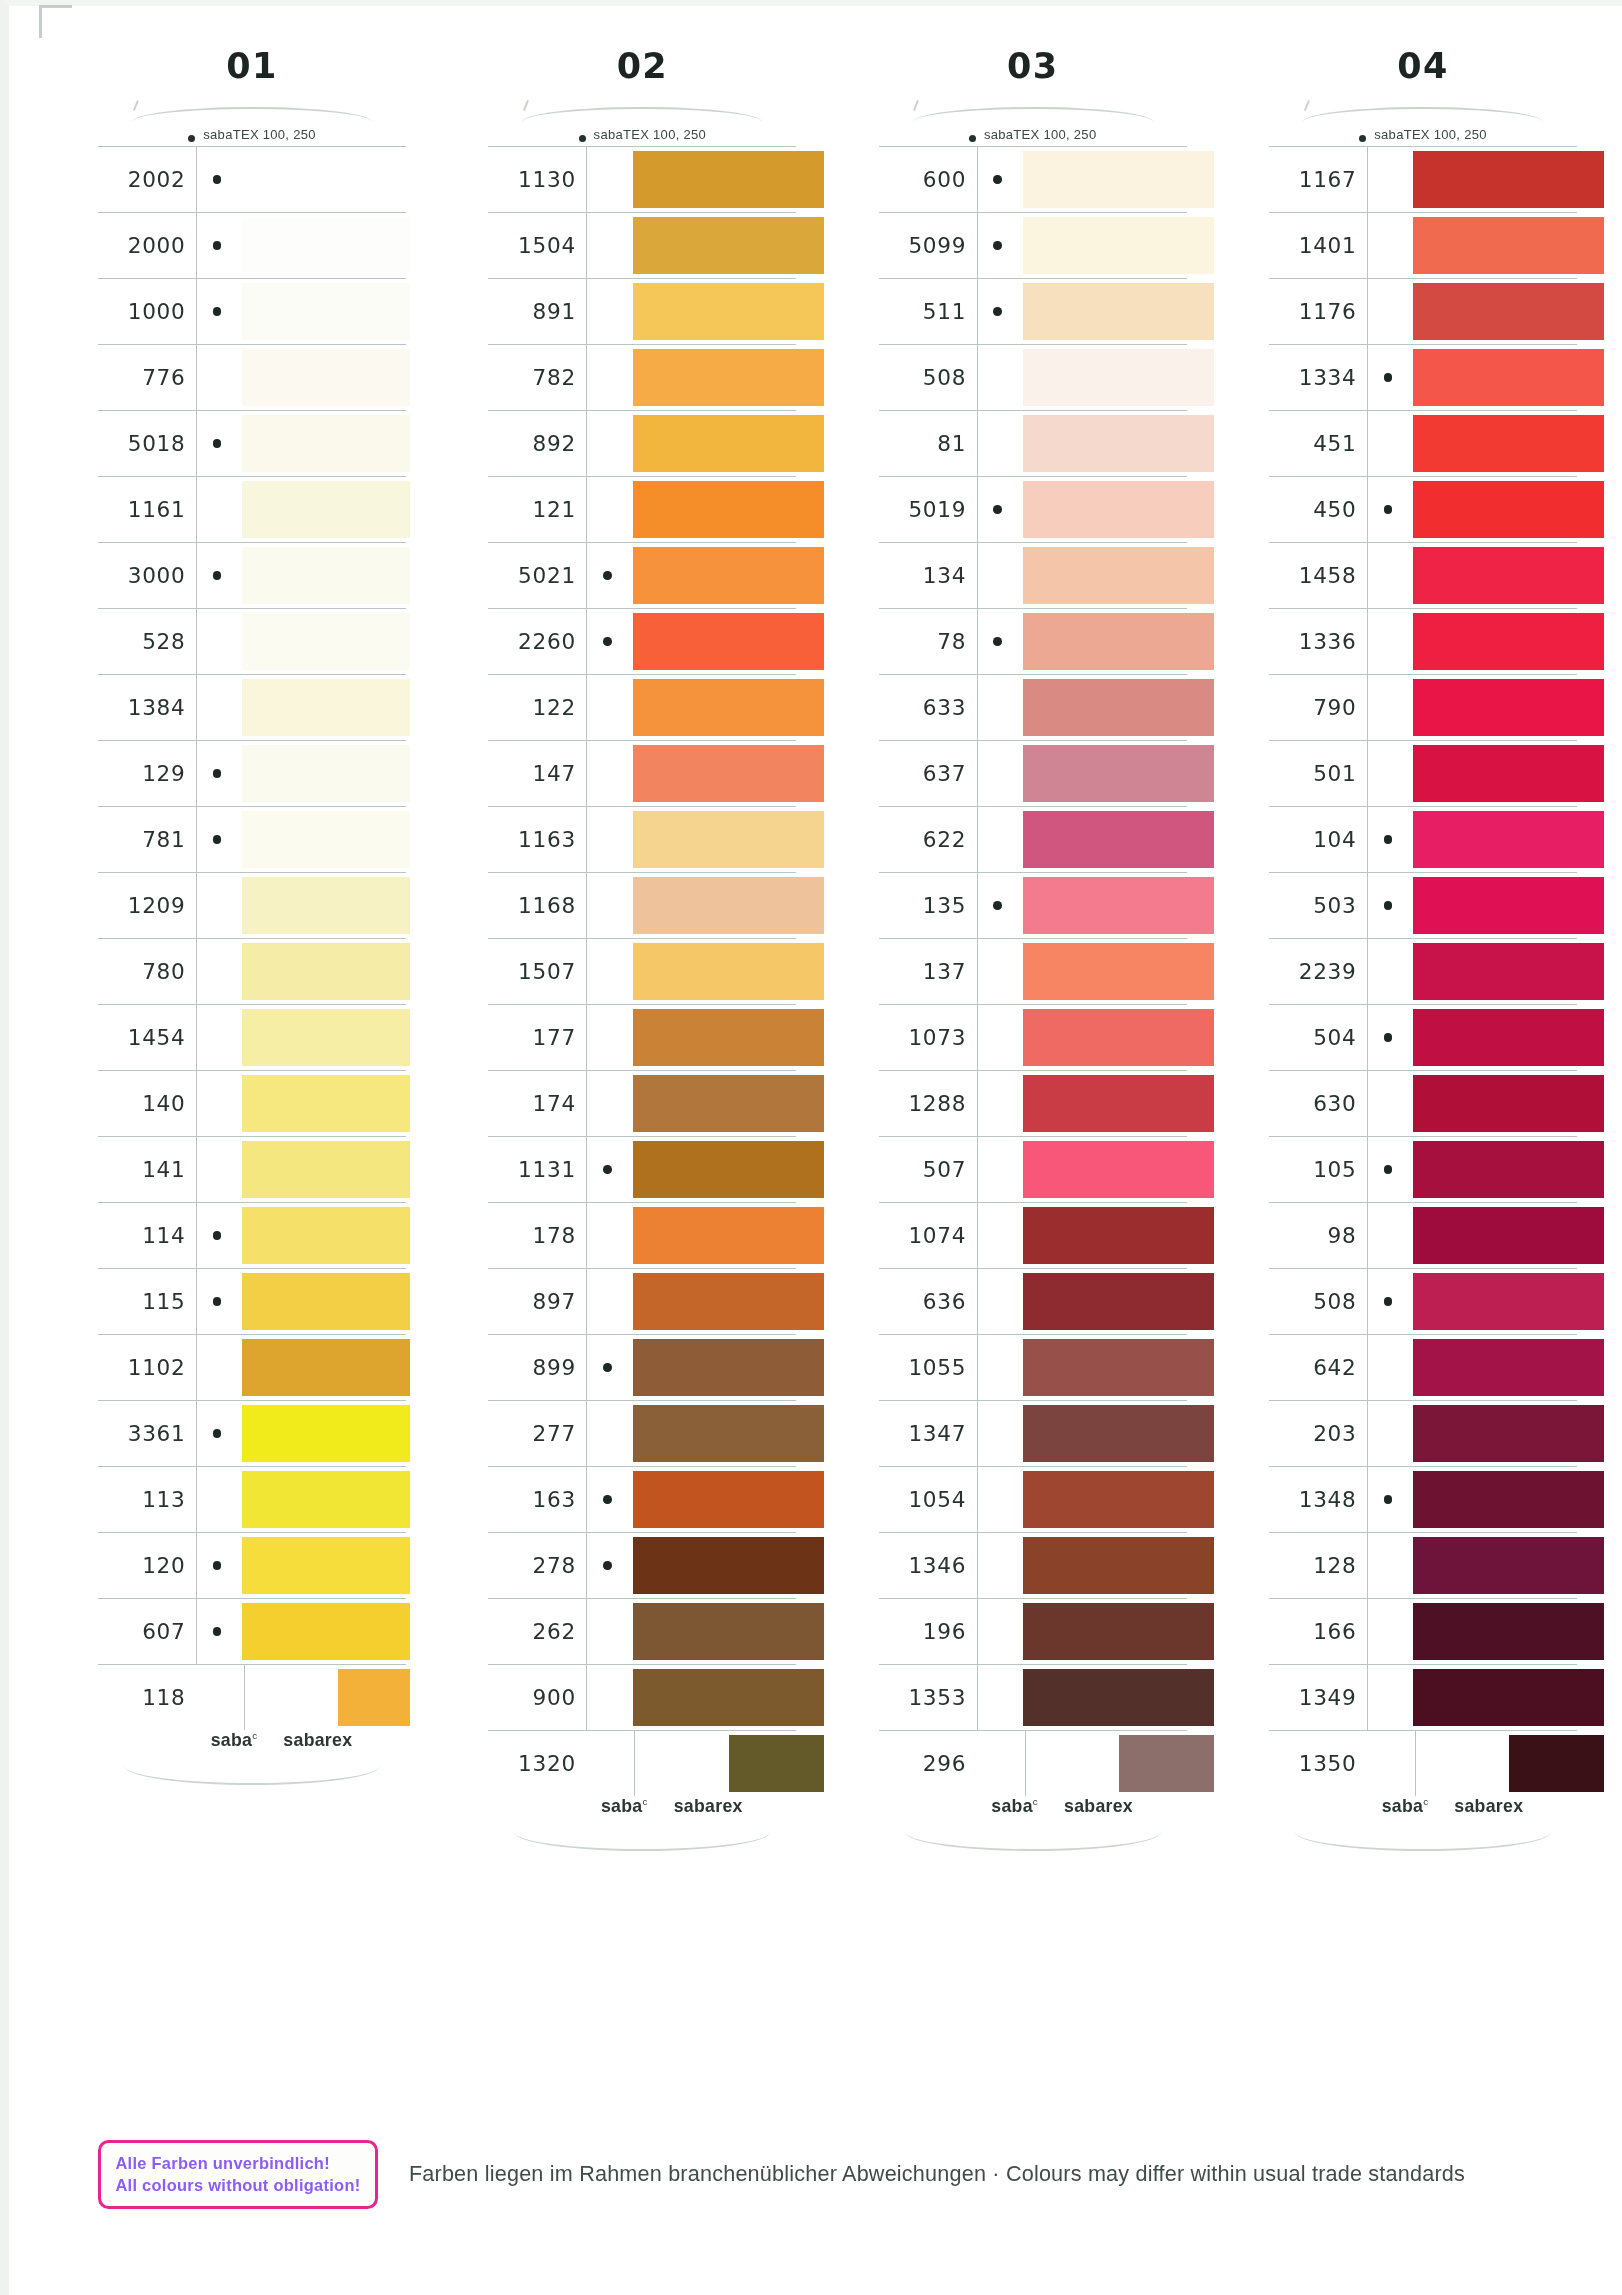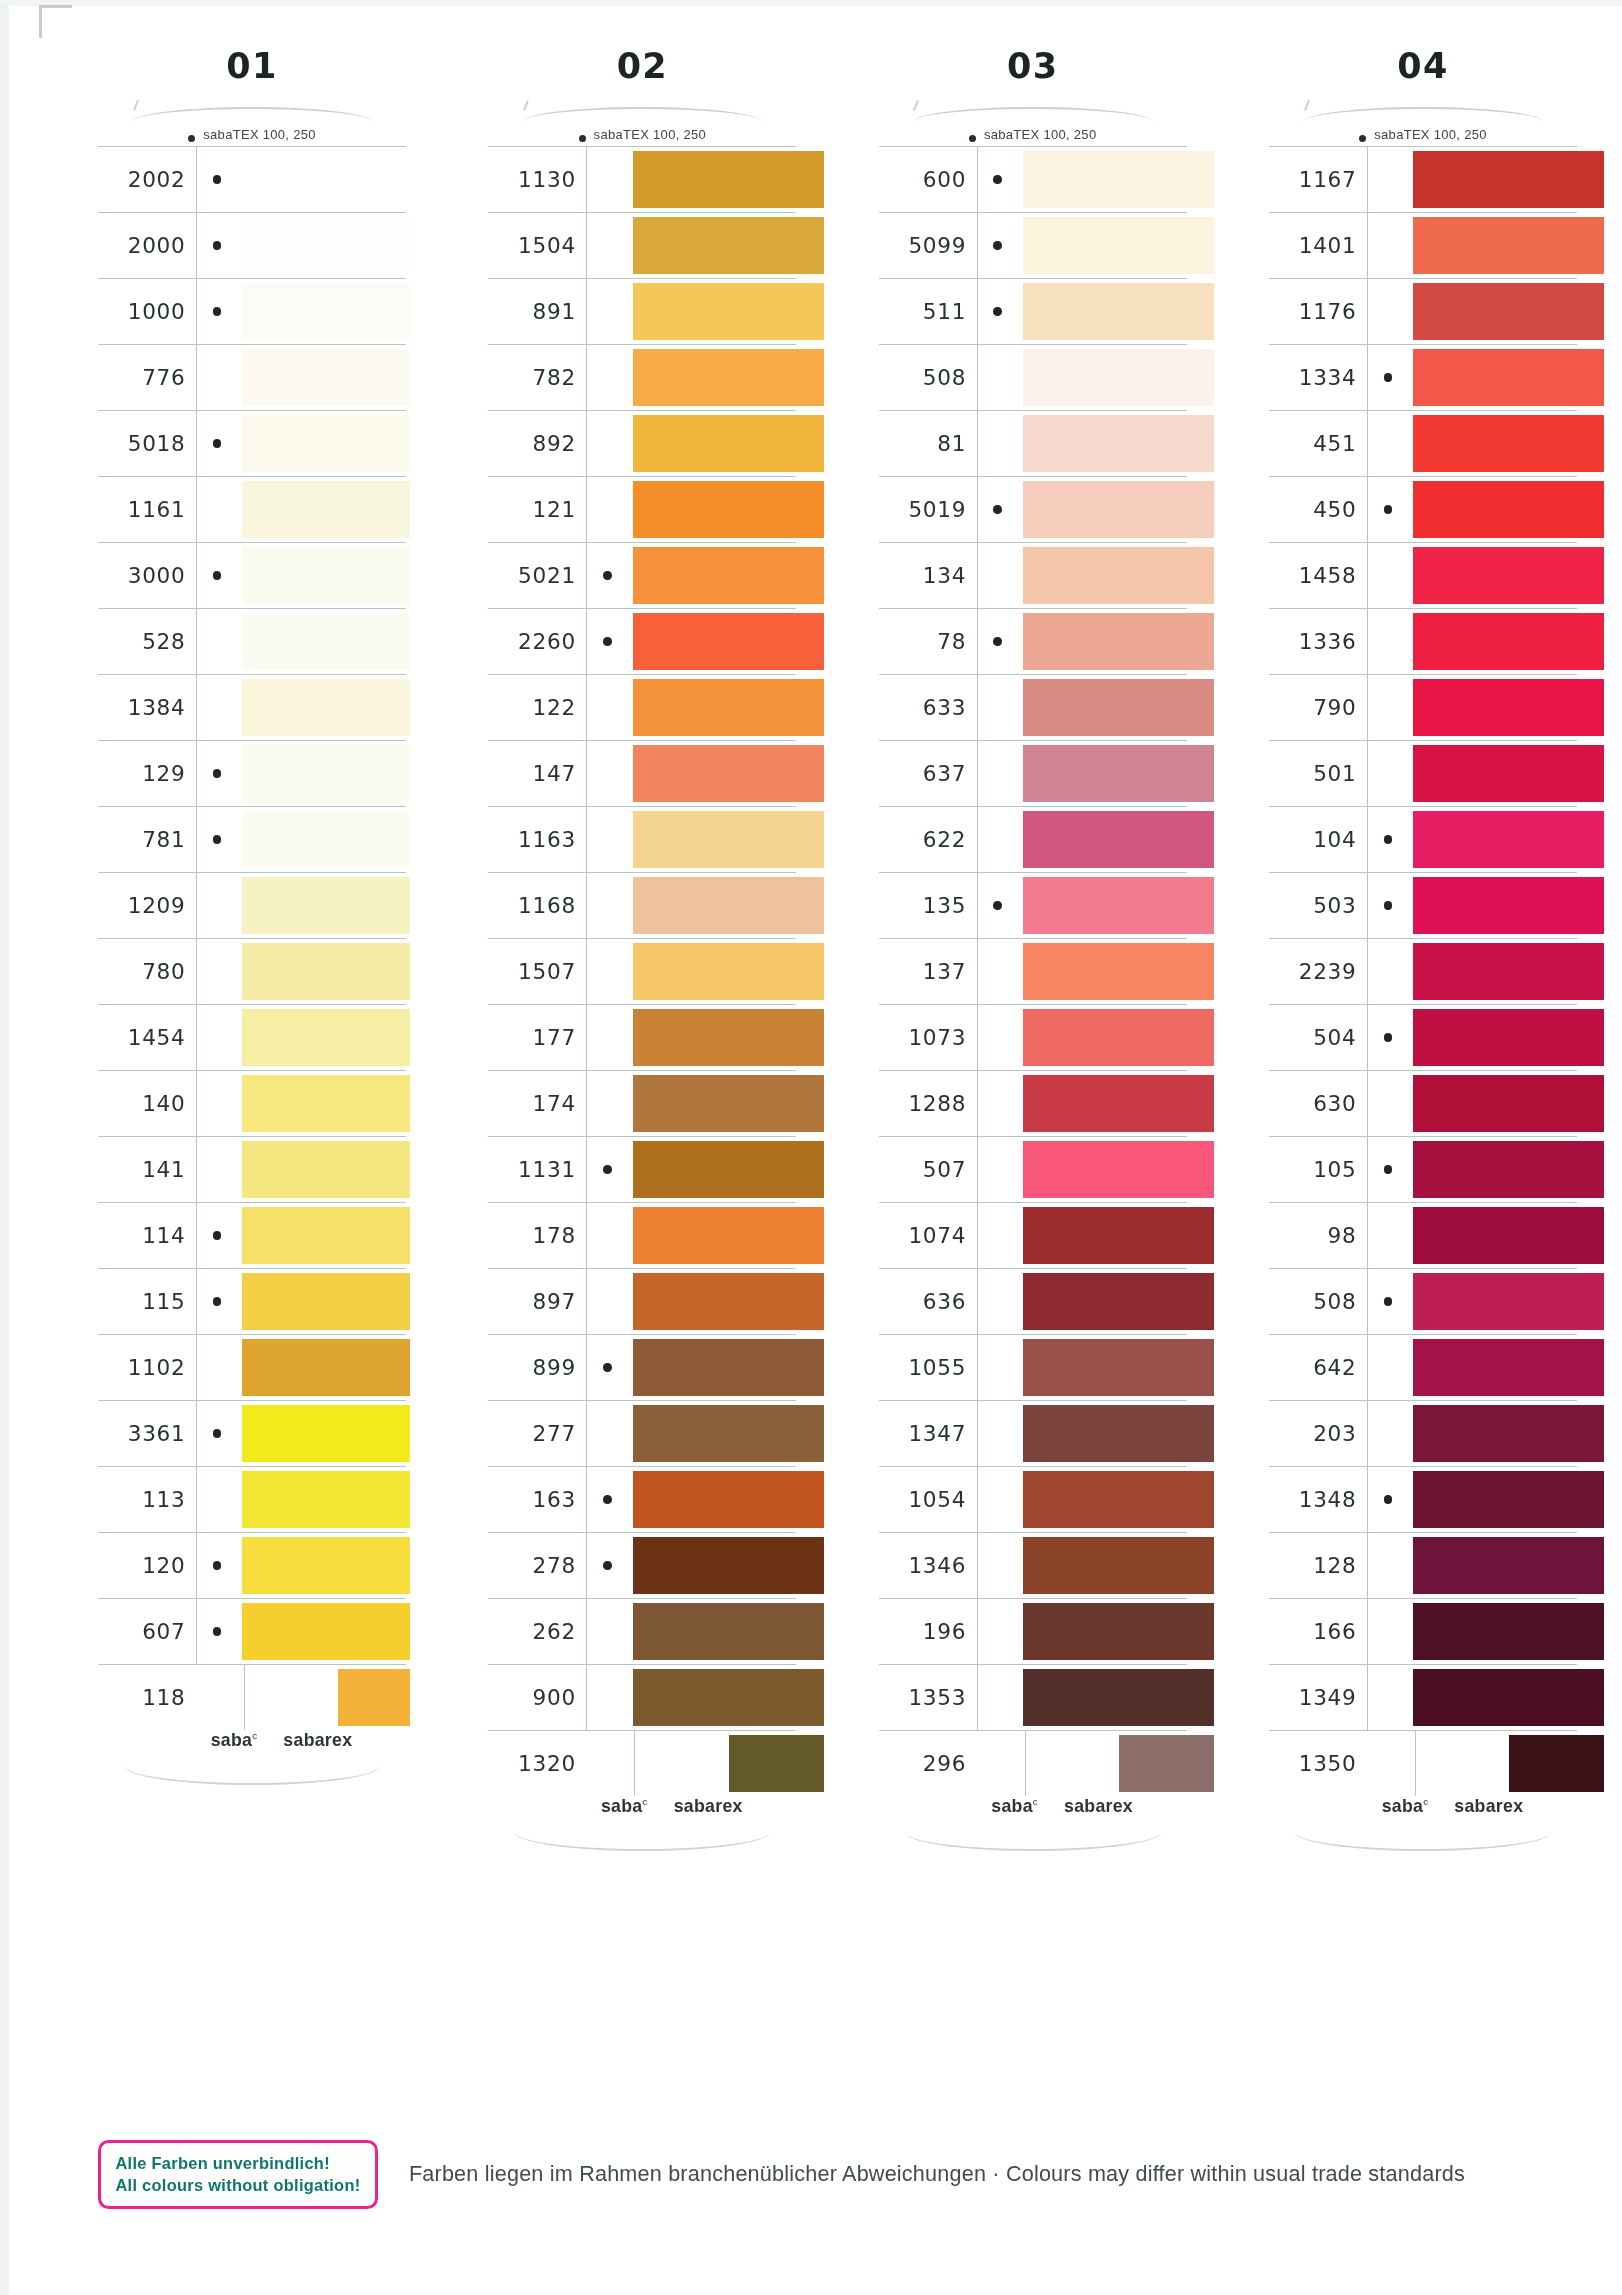--- a/index.html
+++ b/index.html
@@ -140,21 +140,21 @@
     display:flex;align-items:center;gap:31px;
   }
   .warn-box{
     border:3.9px solid #e8258e;
     border-radius:10.5px;
     padding:9.2px 14.4px;
     background:#fdfdfb;
     line-height:1.35;
   }
   .warn-box div{
-    color:#0f766e;
+    color:#8b5cf6;
     font-weight:bold;
     font-size:16.4px;
     letter-spacing:0.3px;
     white-space:nowrap;
   }
   .footnote{
     font-size:21.6px;
     color:#3f4c48;
     letter-spacing:0.2px;
     white-space:nowrap;

